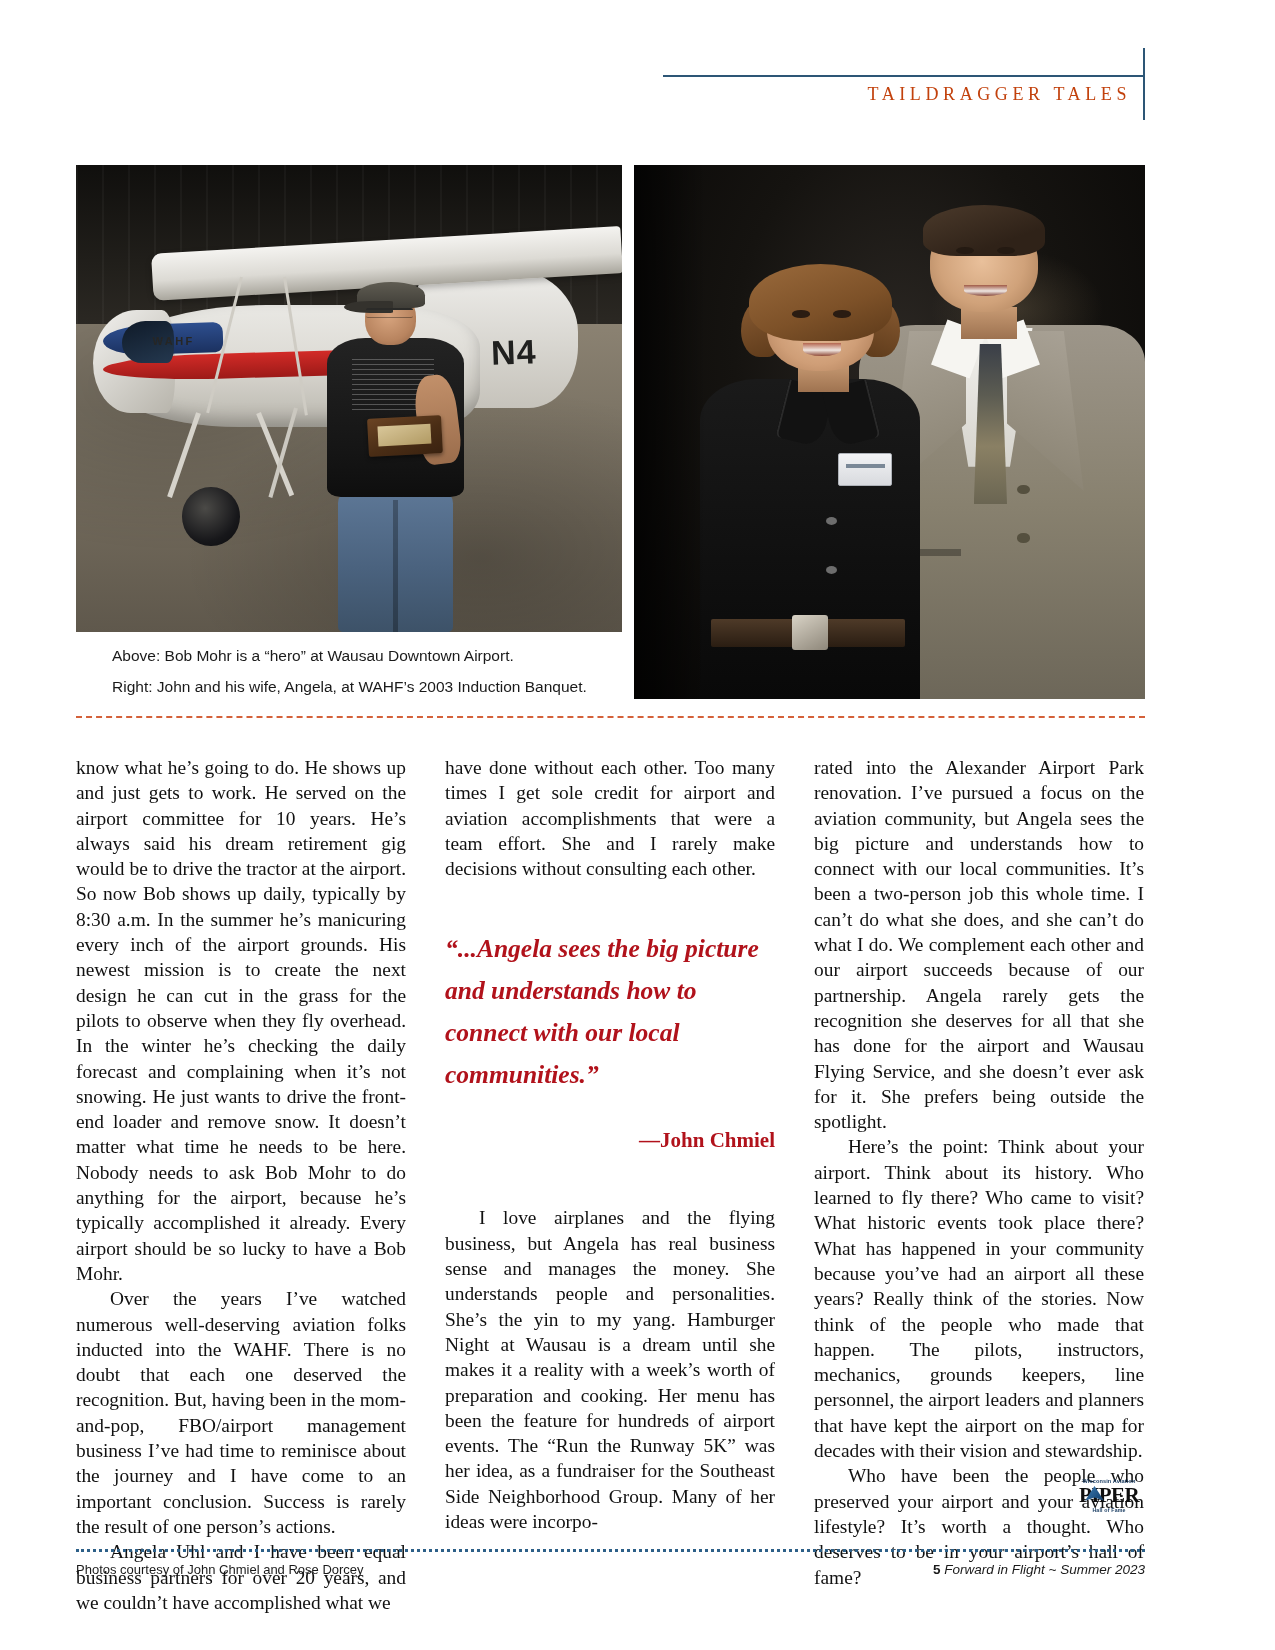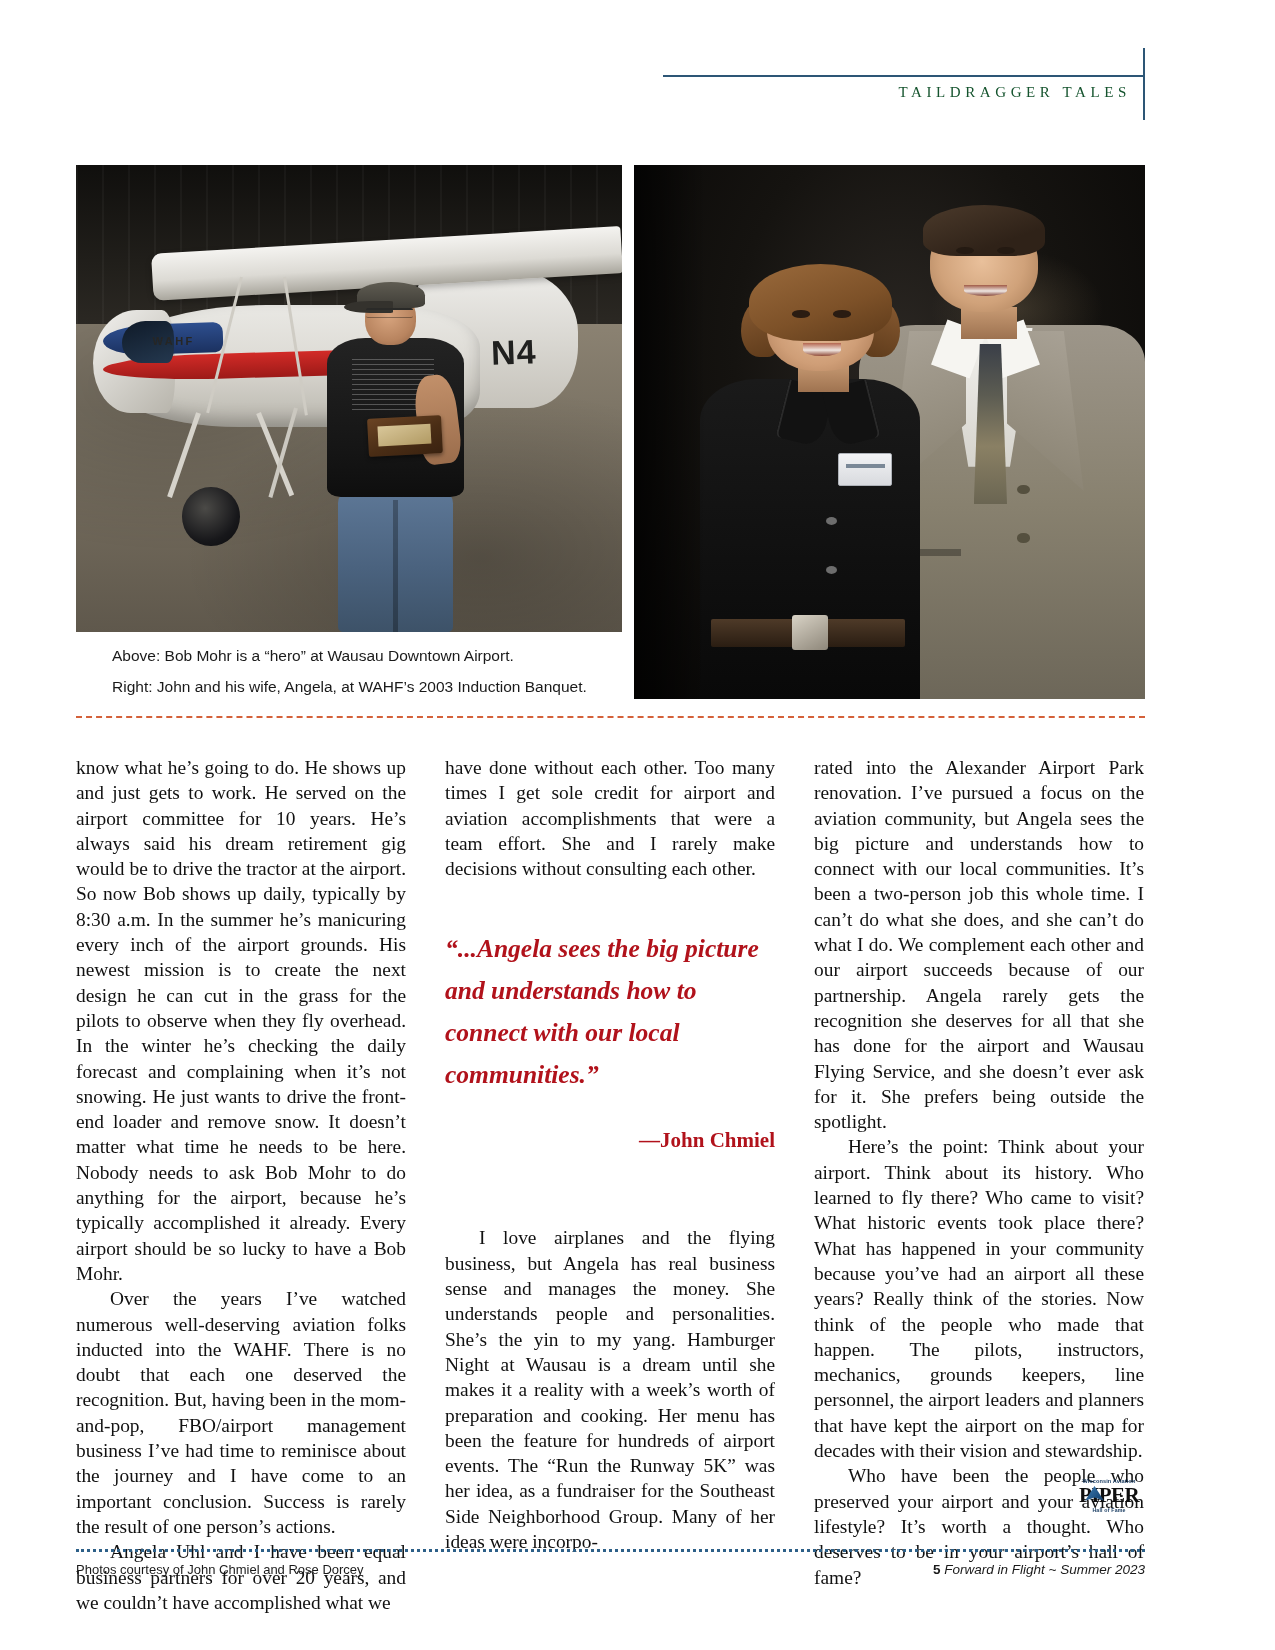--- a/index.html
+++ b/index.html
@@ -46,23 +46,23 @@
     top: 0;
     width: 2px;
     height: 72px;
     background: #2d5676;
   }
   .masthead-title {
     position: absolute;
     right: 14px;
     top: 36px;
     font-family: "Liberation Serif", serif;
-    font-size: 15px;
+    font-size: 18px;
     letter-spacing: 4.6px;
-    color: #14532d;
+    color: #c2410c;
     white-space: nowrap;
   }
 
   
   .photo-left {
     position: absolute;
     left: 76px;
     top: 165px;
     width: 546px;
     height: 467px;
@@ -440,21 +440,21 @@
     text-align: left;
   }
   .pullquote-attr {
     font-family: "Liberation Serif", serif;
     font-weight: bold;
     font-size: 21px;
     color: #b1121b;
     text-align: right;
     margin-top: 32px;
   }
-  .col2-tail { margin-top: 72px; }
+  .col2-tail { margin-top: 52px; }
 
   
   .wahf-logo {
     position: absolute;
     left: 1072px;
     top: 1478px;
     width: 74px;
     height: 38px;
     text-align: center;
   }

